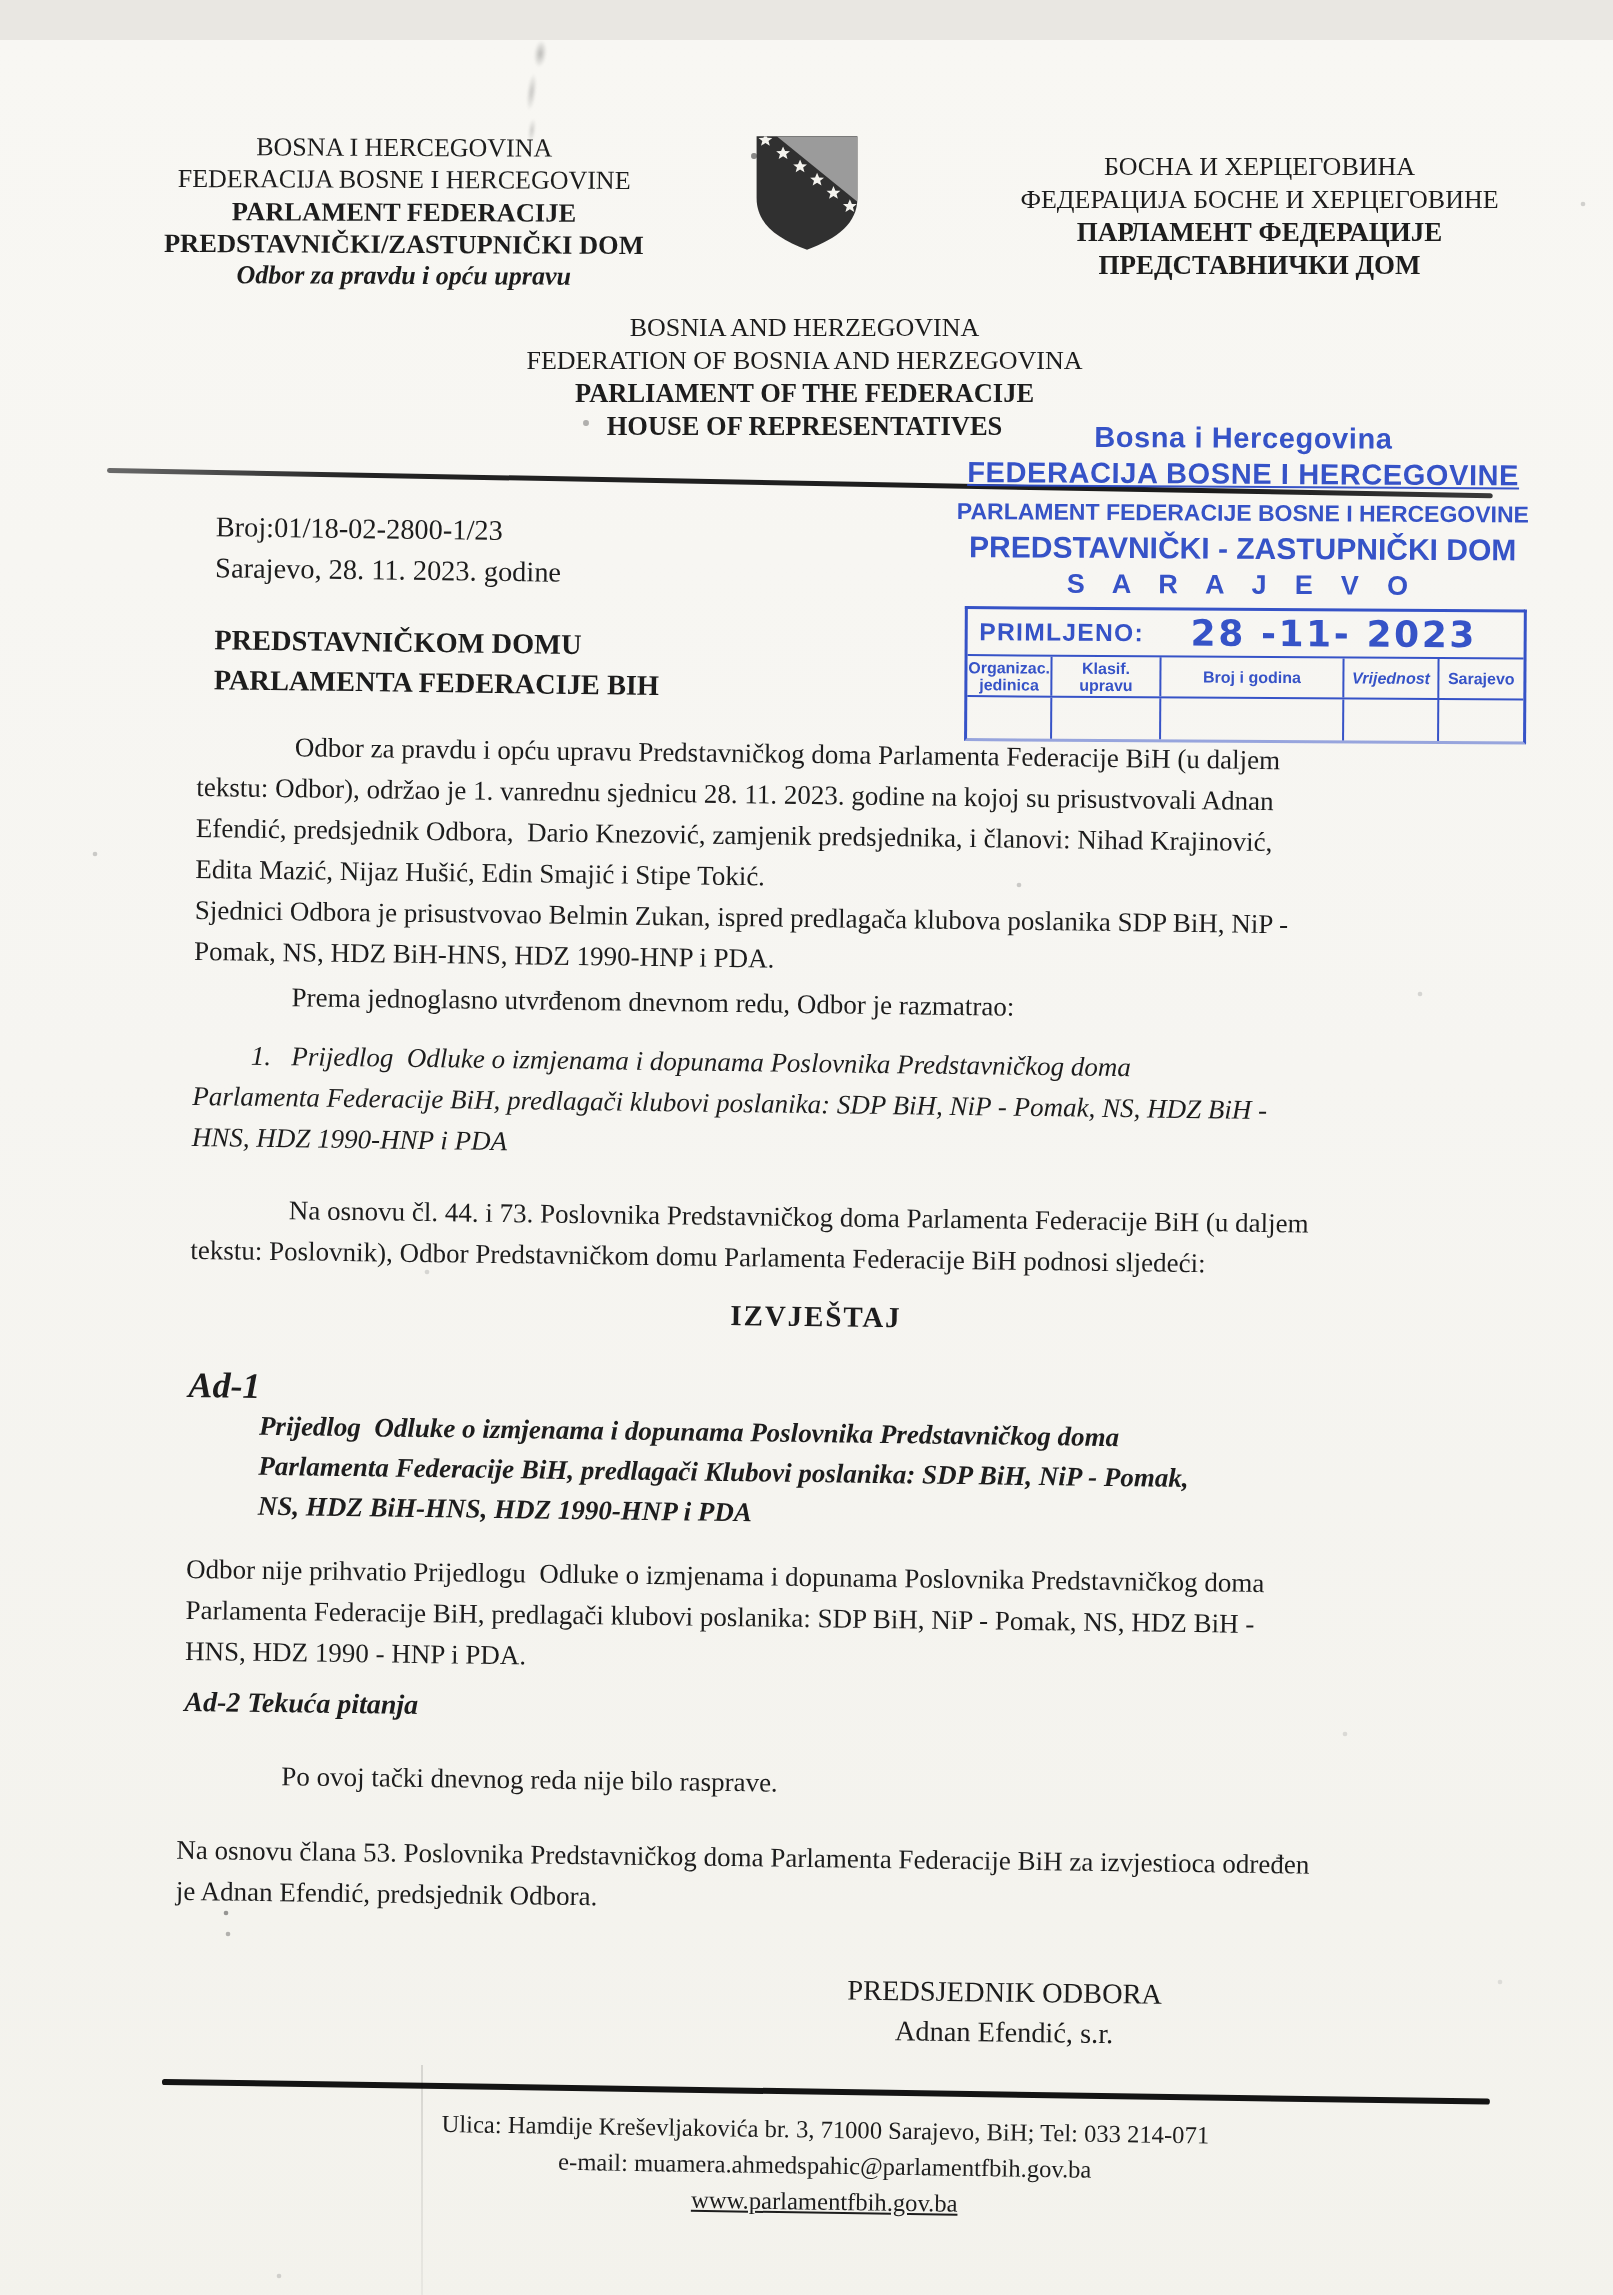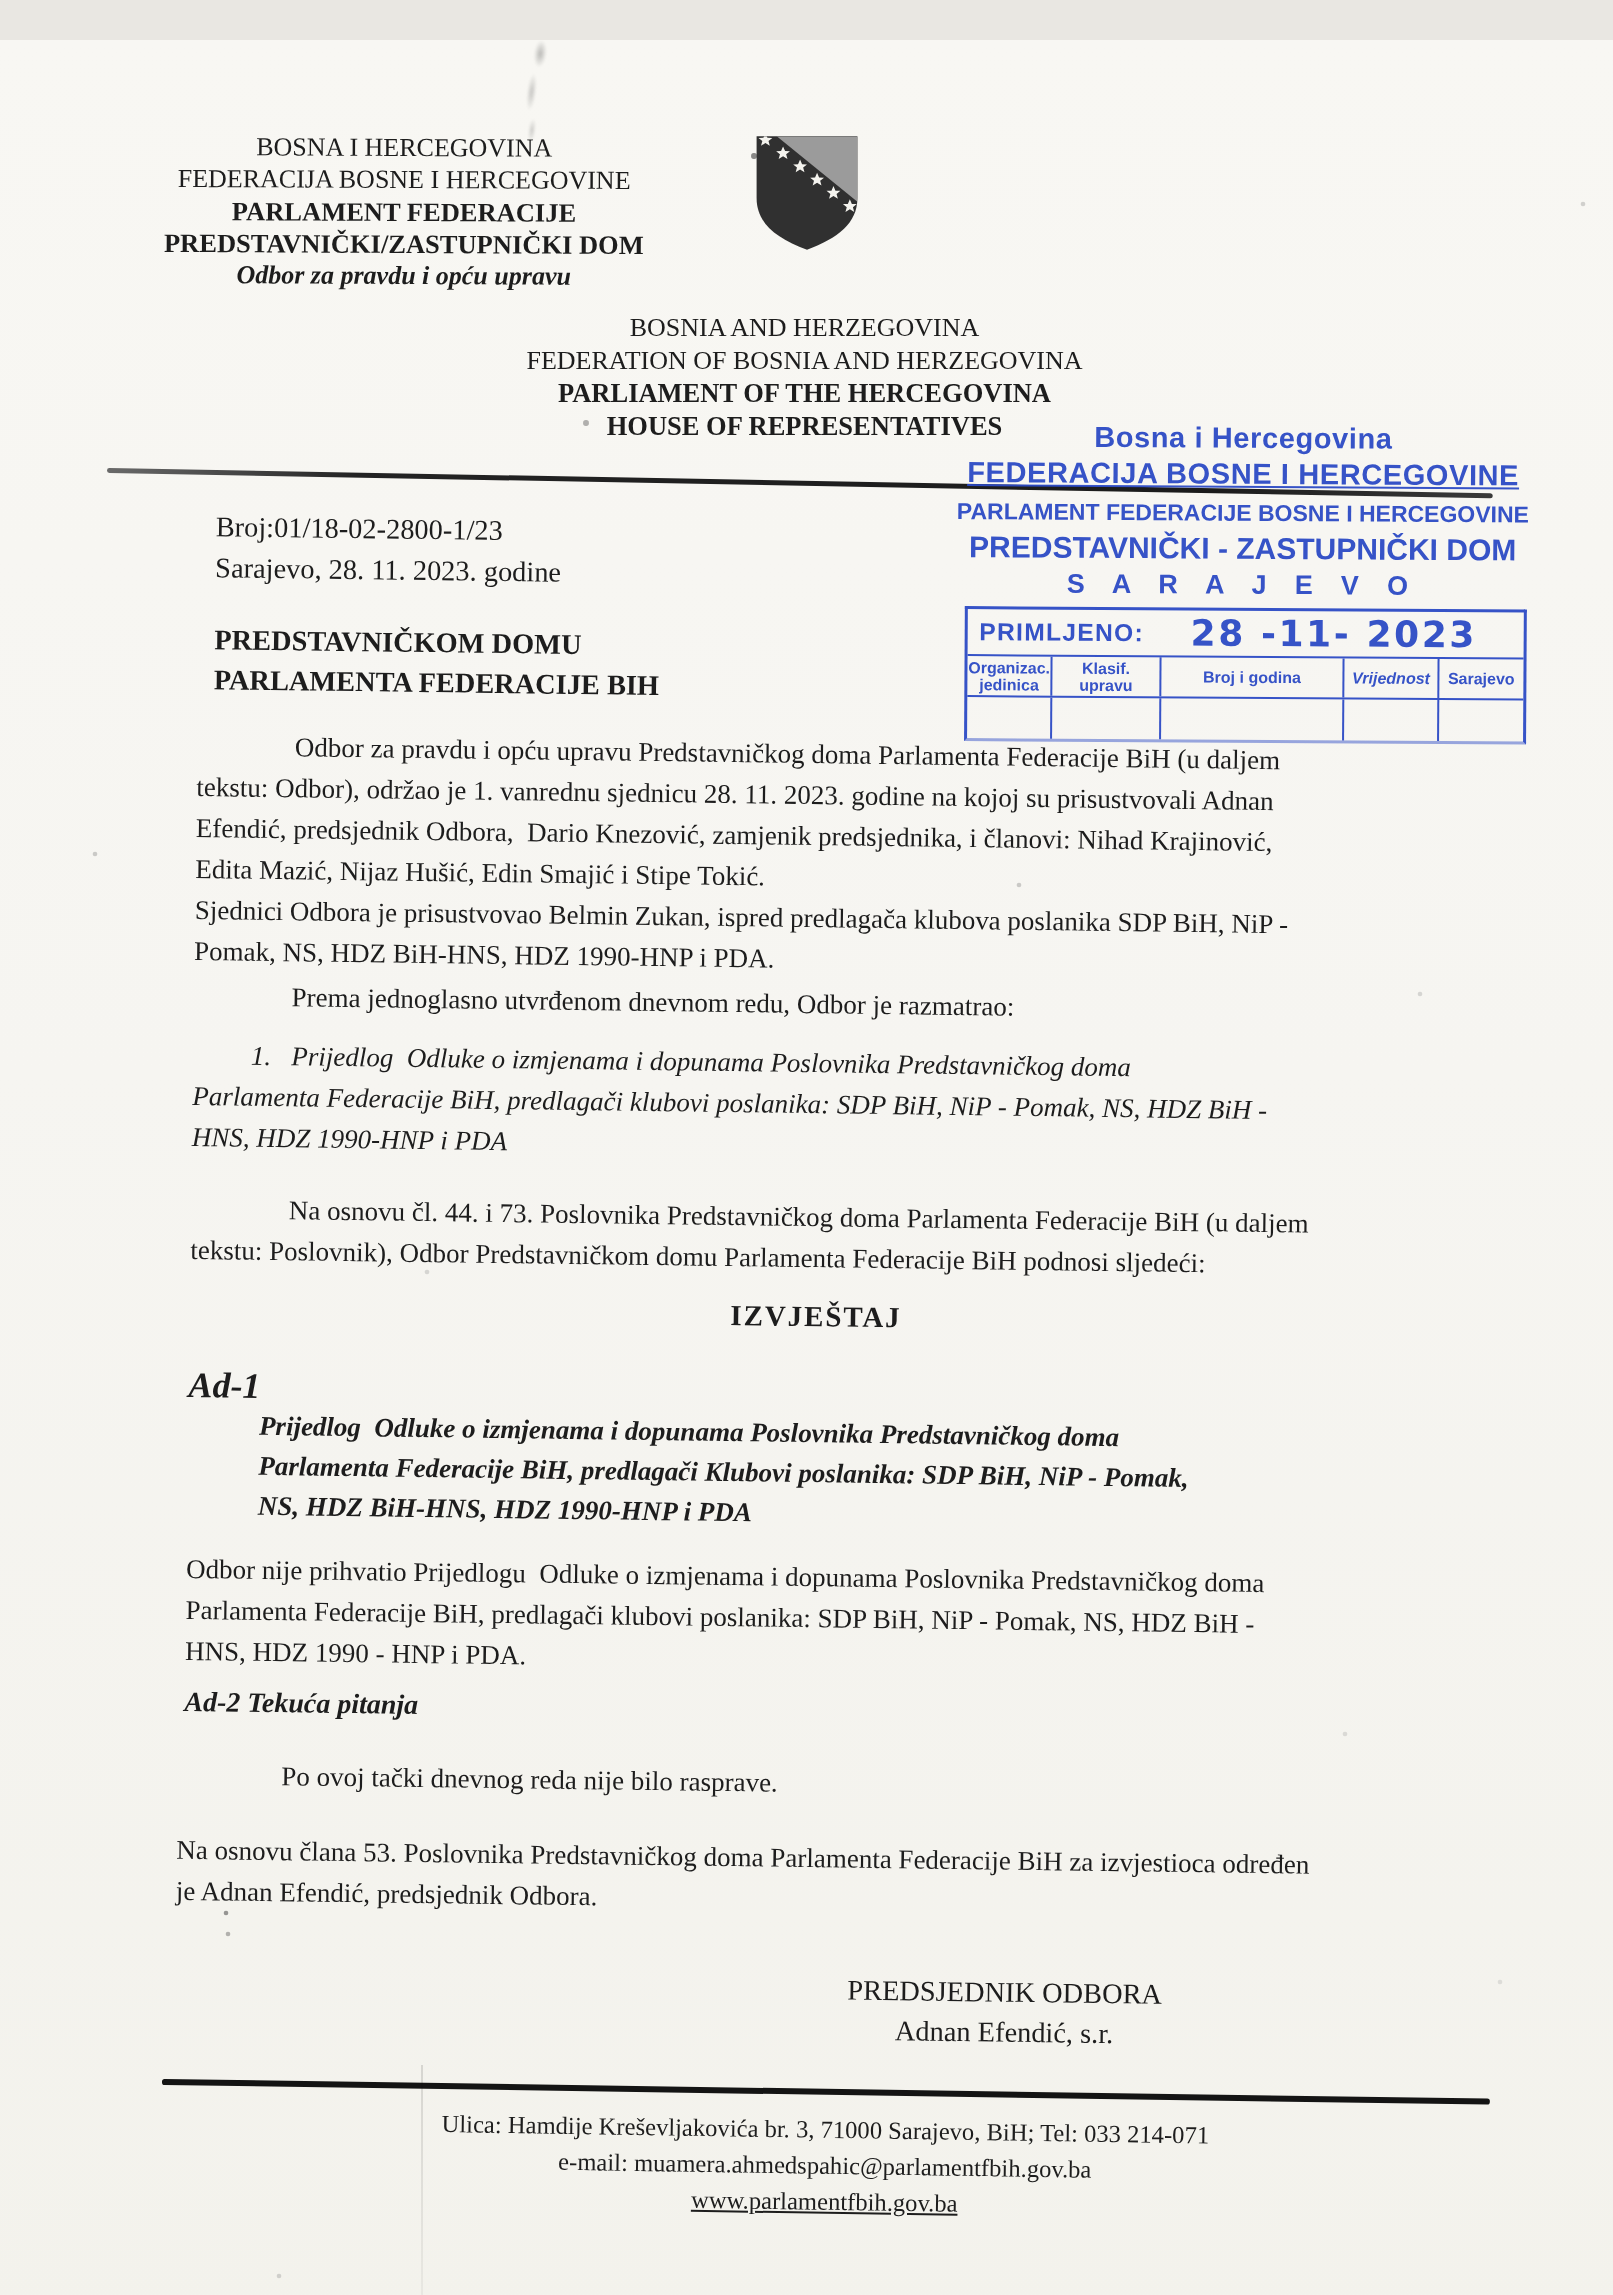--- a/index.html
+++ b/index.html
@@ -125,25 +125,31 @@
           <use href="#star" x="62" y="37"></use>
           <use href="#star" x="89" y="58"></use>
           <use href="#star" x="116" y="79"></use>
           <use href="#star" x="142" y="100"></use>
           <use href="#star" x="168" y="121"></use>
         </g>
       </g>
     </svg>
   </div>
 
+  <div class="abs" id="lh-right">
+    <div class="pre">БОСНА И ХЕРЦЕГОВИНА</div>
+    <div class="pre">ФЕДЕРАЦИЈА БОСНЕ И ХЕРЦЕГОВИНЕ</div>
+    <div class="pre l3">ПАРЛАМЕНТ ФЕДЕРАЦИЈЕ</div>
+    <div class="pre l4">ПРЕДСТАВНИЧКИ ДОМ</div>
+  </div>
 
   <div class="abs" id="lh-center">
     <div class="pre">BOSNIA AND HERZEGOVINA</div>
     <div class="pre">FEDERATION OF BOSNIA AND HERZEGOVINA</div>
-    <div class="pre l3">PARLIAMENT OF THE HERCEGOVINA</div>
+    <div class="pre l3">PARLIAMENT OF THE FEDERACIJE</div>
     <div class="pre l4">HOUSE OF REPRESENTATIVES</div>
   </div>
 
   <div class="abs" id="main-rule"></div>
 
   <div class="abs" id="stamp">
     <div class="st1">Bosna i Hercegovina</div>
     <div class="st2">FEDERACIJA BOSNE I HERCEGOVINE</div>
     <div class="st3">PARLAMENT FEDERACIJE BOSNE I HERCEGOVINE</div>
     <div class="st4">PREDSTAVNIČKI - ZASTUPNIČKI DOM</div>

